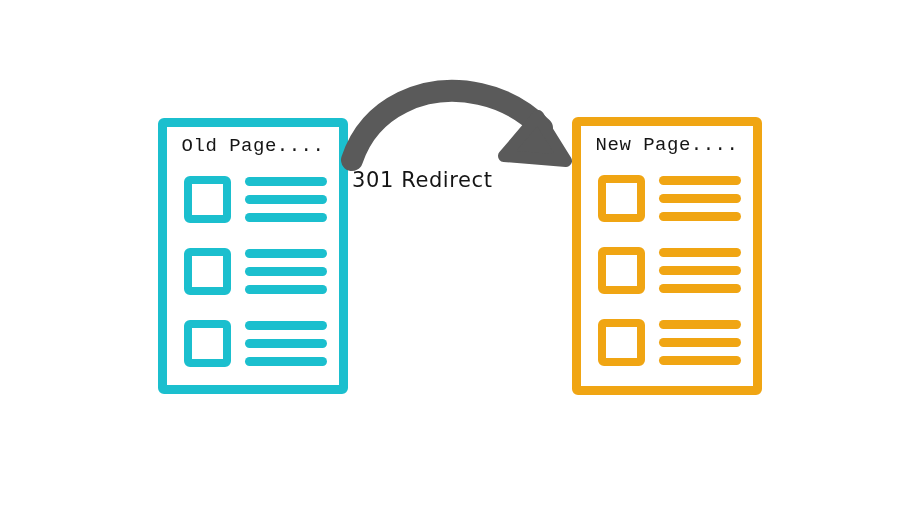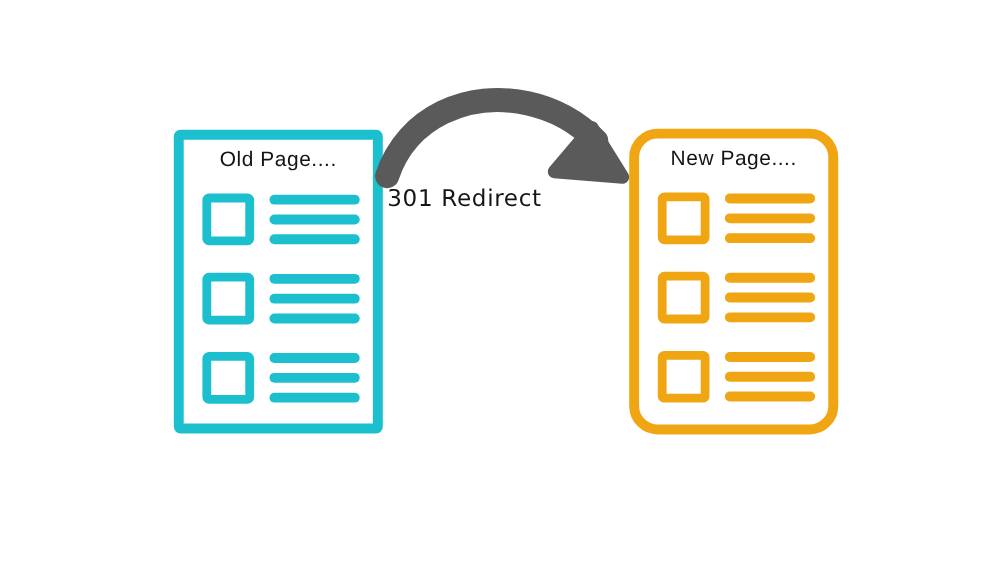--- a/index.html
+++ b/index.html
@@ -36,30 +36,29 @@
     border-width: 9px;
     border-color: #1BBFCE;
   }
   #new-page-card {
     left: 572px;
     top: 117px;
     width: 190px;
     height: 278px;
     border-width: 9px;
     border-color: #F0A513;
-    border-radius: 26px;
   }
 
   .doc-title {
     position: absolute;
     left: 0;
     right: 0;
     top: 8px;
     text-align: center;
-    font-family: Liberation Sans, sans-serif;
+    font-family: Liberation Mono, monospace;
     font-size: 19px;
     font-weight: 400;
     letter-spacing: 0.5px;
     color: #151515;
     white-space: nowrap;
   }
 
   
   .doc-rows {
     position: absolute;

